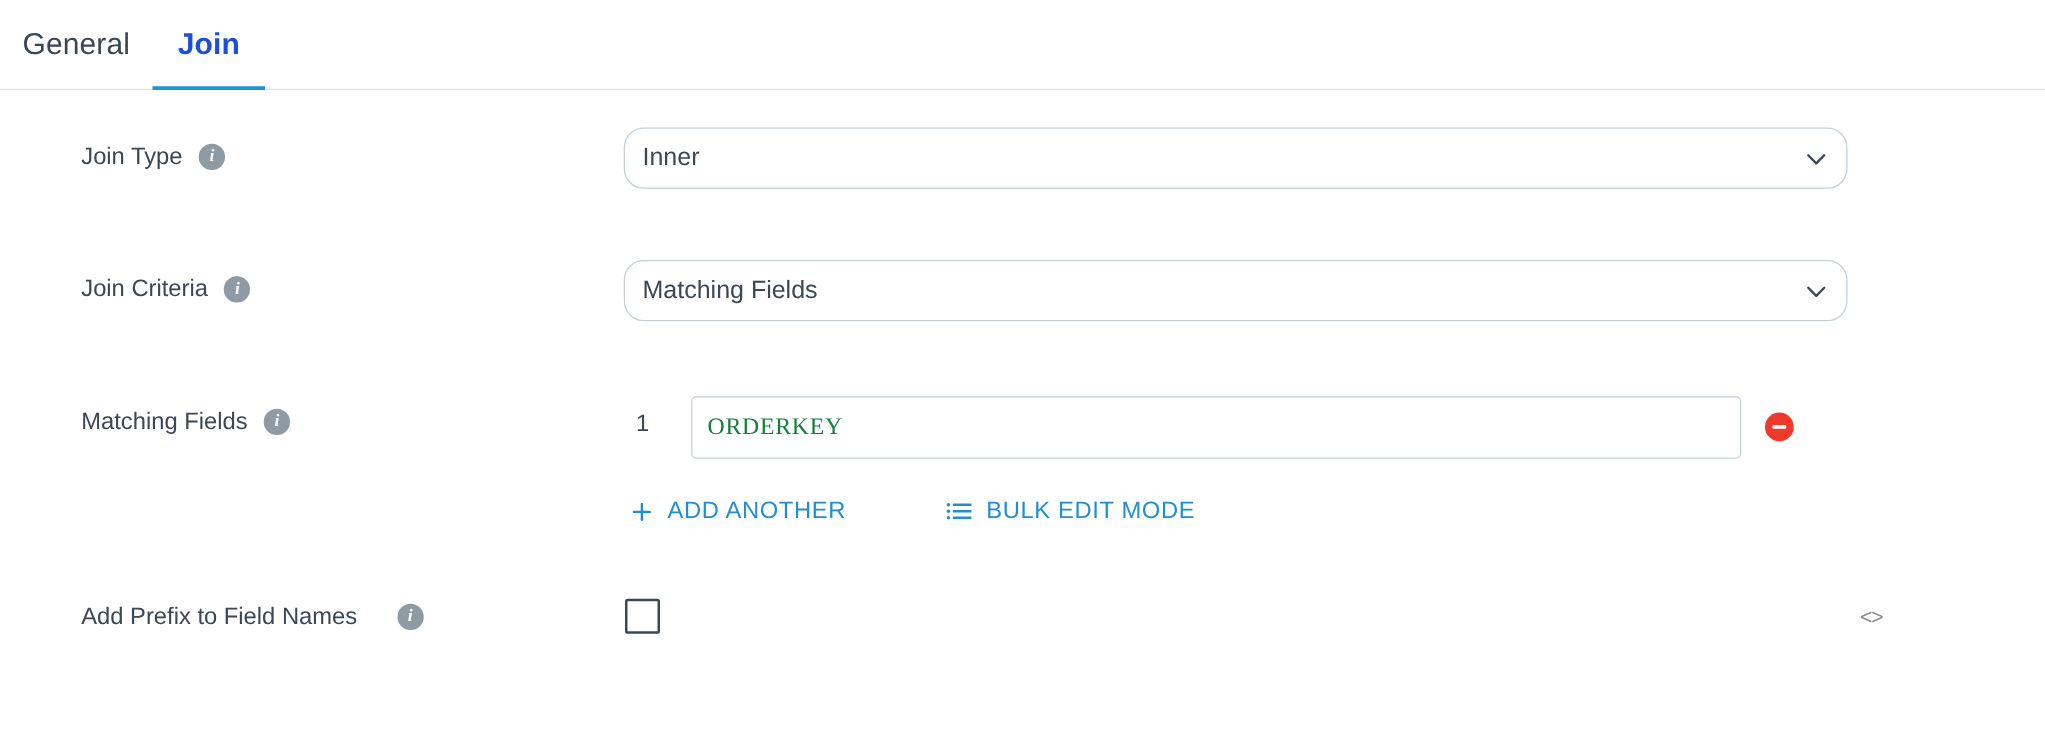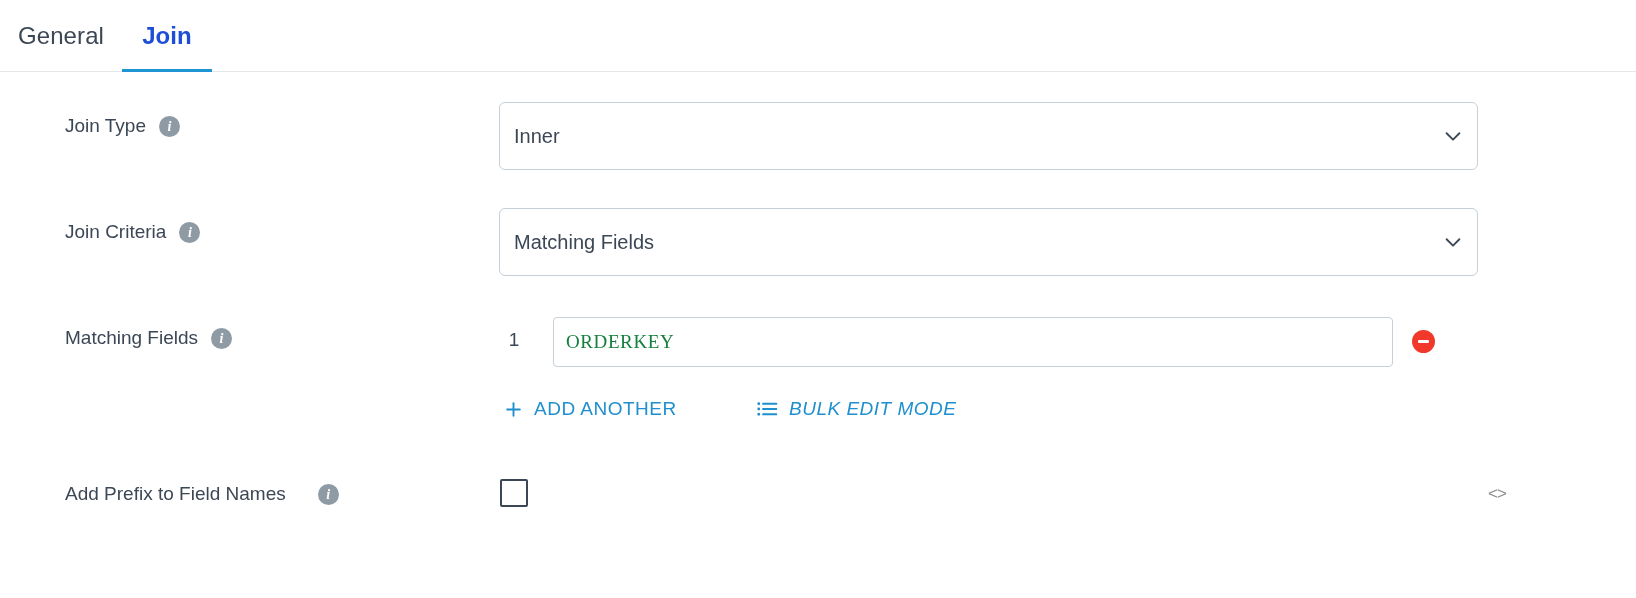--- a/index.html
+++ b/index.html
@@ -61,21 +61,21 @@
     width: 1636px;
     height: 526px;
     background: #ffffff;
   }
 
   .row { position: absolute; left: 0; width: 1636px; }
 
   .label {
     position: absolute;
     display: flex;
-    align-items: flex-end;
+    align-items: flex-start;
     gap: 13px;
     font-size: 19px;
     color: #3c4755;
     white-space: nowrap;
   }
 
   .info-icon {
     display: inline-flex;
     align-items: center;
     justify-content: center;
@@ -89,24 +89,24 @@
     font-style: italic;
     font-family: "Liberation Serif", serif;
     line-height: 1;
     cursor: pointer;
     flex: none;
   }
 
   
   .select {
     position: absolute;
-    height: 68px;
+    height: 49px;
     background: #ffffff;
     border: 1px solid #c5d0d8;
-    border-radius: 6px;
+    border-radius: 16px;
     display: flex;
     align-items: center;
     cursor: pointer;
   }
   .select-value {
     position: absolute;
     left: 14px;
     font-size: 20px;
     color: #3c4755;
     white-space: nowrap;
@@ -259,21 +259,21 @@
       </button>
 
       <button class="link-btn" style="left:504px; top:114px;">
         <svg class="plus-icon" viewBox="0 0 24 24" fill="none" stroke="#1f8fcd" stroke-width="2.4" stroke-linecap="round">
           <line x1="12" y1="4" x2="12" y2="20"></line>
           <line x1="4" y1="12" x2="20" y2="12"></line>
         </svg>
         <span>ADD ANOTHER</span>
       </button>
 
-      <button class="link-btn" style="left:757px; top:114px;font-style:italic;">
+      <button class="link-btn" style="left:757px; top:114px;">
         <svg class="list-icon" viewBox="0 0 24 18" fill="#1f8fcd">
           <circle cx="2" cy="3" r="1.6"></circle>
           <rect x="6" y="1.9" width="17" height="2.2" rx="0.4"></rect>
           <circle cx="2" cy="9" r="1.6"></circle>
           <rect x="6" y="7.9" width="17" height="2.2" rx="0.4"></rect>
           <circle cx="2" cy="15" r="1.6"></circle>
           <rect x="6" y="13.9" width="17" height="2.2" rx="0.4"></rect>
         </svg>
         <span>BULK EDIT MODE</span>
       </button>

